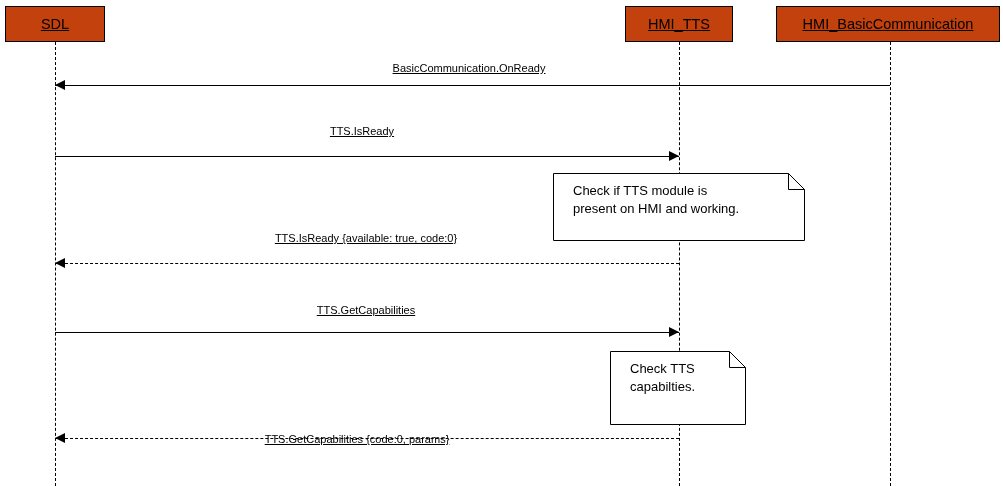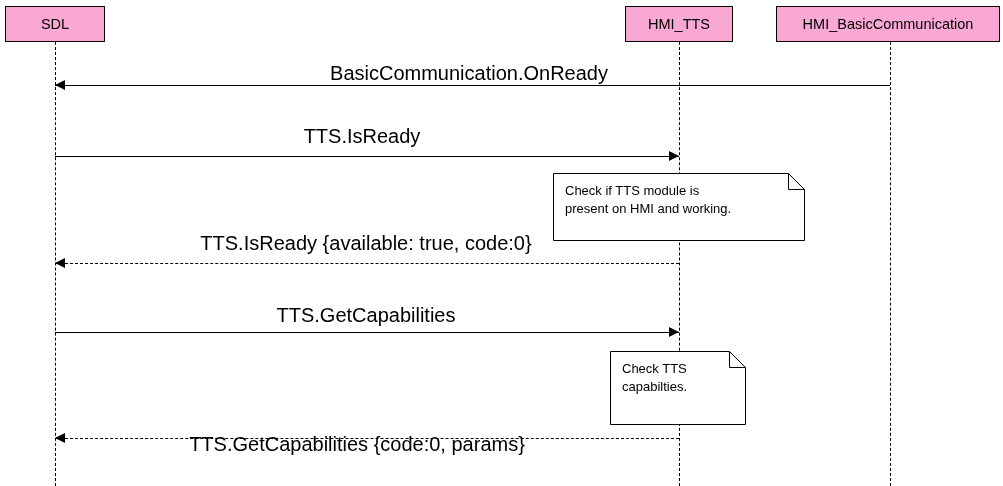--- a/index.html
+++ b/index.html
@@ -12,40 +12,42 @@
     width: 1003px;
     height: 486px;
     background: #ffffff;
     font-family: "Liberation Sans", sans-serif;
     overflow: hidden;
   }
   .lifeline-box {
     position: absolute;
     box-sizing: border-box;
     border: 1px solid #000000;
-    background: #f9a8d4;
+    background: #c2410c;
     display: flex;
     align-items: center;
     justify-content: center;
     font-size: 14.5px;
     color: #000000;
+    text-decoration: underline;
     white-space: nowrap;
     padding: 0 8px;
   }
   .lifeline-line {
     position: absolute;
     width: 0;
     border-left: 1px dashed #000000;
   }
   .msg-label {
     position: absolute;
-    font-size: 20px;
+    font-size: 11px;
     color: #000000;
     white-space: nowrap;
     transform: translateX(-50%);
+    text-decoration: underline;
   }
   .msg-line {
     position: absolute;
     height: 0;
   }
   .msg-line.solid {
     border-top: 1px solid #000000;
   }
   .msg-line.dashed {
     border-top: 1px dashed #000000;
@@ -73,21 +75,21 @@
     color: #000000;
     line-height: 1.35;
   }
   .note svg {
     position: absolute;
     left: 0;
     top: 0;
   }
   .note .note-text {
     position: relative;
-    padding: 9px 12px;
+    padding: 9px 20px;
     white-space: pre-line;
   }
 </style>
 </head>
 <body>
 
 <div id="diagram">
 
   <div class="lifeline-line" style="left:55px; top:42px; height:444px;"></div>
   <div class="lifeline-line" style="left:679px; top:42px; height:444px;"></div>

